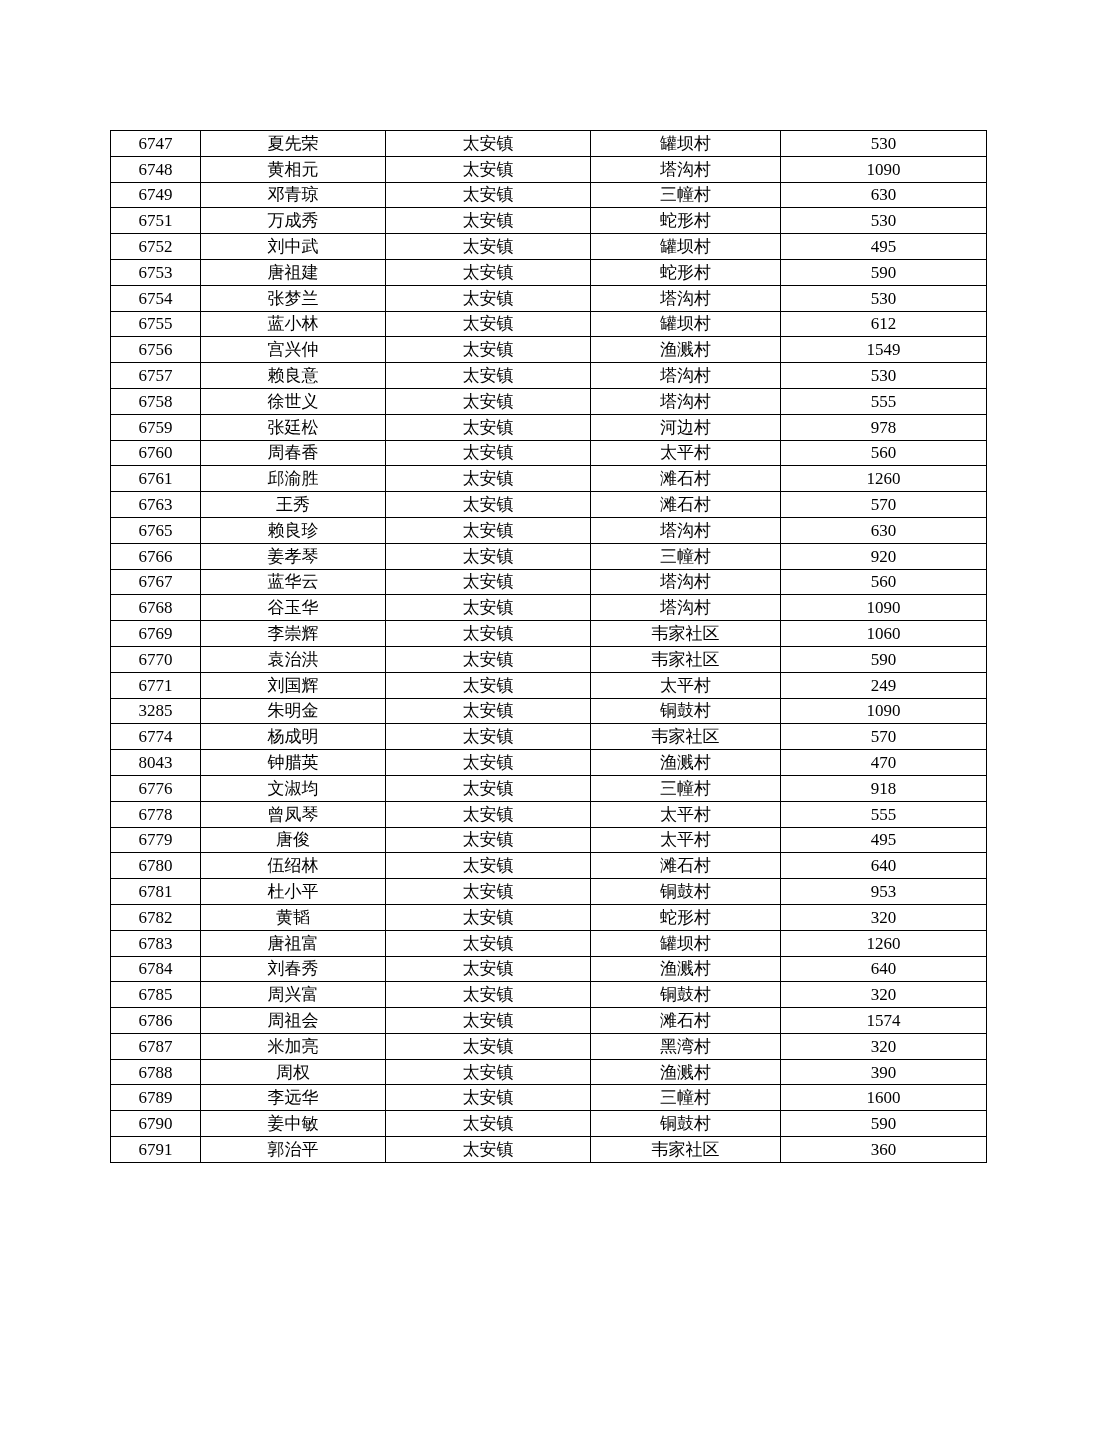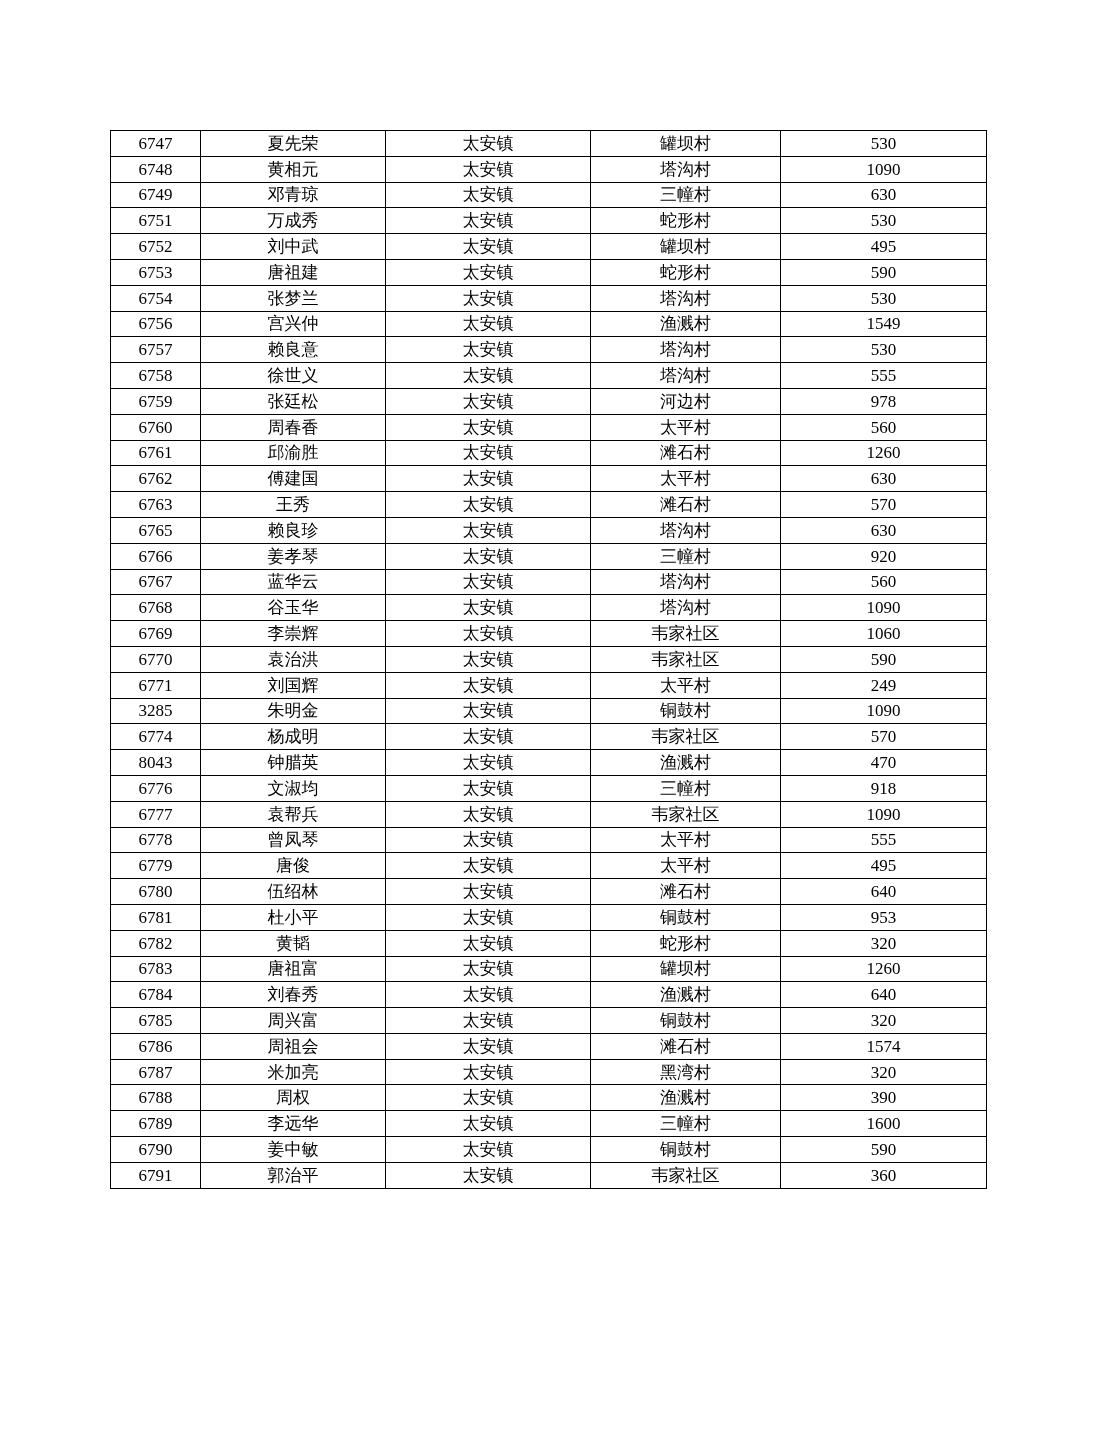--- a/index.html
+++ b/index.html
@@ -102,20 +102,27 @@
           <td>590</td>
         </tr>
         <tr>
           <td>6754</td>
           <td>张梦兰</td>
           <td>太安镇</td>
           <td>塔沟村</td>
           <td>530</td>
         </tr>
         <tr>
+          <td>6755</td>
+          <td>蓝小林</td>
+          <td>太安镇</td>
+          <td>罐坝村</td>
+          <td>612</td>
+        </tr>
+        <tr>
           <td>6756</td>
           <td>宫兴仲</td>
           <td>太安镇</td>
           <td>渔溅村</td>
           <td>1549</td>
         </tr>
         <tr>
           <td>6757</td>
           <td>赖良意</td>
           <td>太安镇</td>
@@ -144,27 +151,20 @@
           <td>560</td>
         </tr>
         <tr>
           <td>6761</td>
           <td>邱渝胜</td>
           <td>太安镇</td>
           <td>滩石村</td>
           <td>1260</td>
         </tr>
         <tr>
-          <td>6762</td>
-          <td>傅建国</td>
-          <td>太安镇</td>
-          <td>太平村</td>
-          <td>630</td>
-        </tr>
-        <tr>
           <td>6763</td>
           <td>王秀</td>
           <td>太安镇</td>
           <td>滩石村</td>
           <td>570</td>
         </tr>
         <tr>
           <td>6765</td>
           <td>赖良珍</td>
           <td>太安镇</td>
@@ -233,27 +233,20 @@
           <td>太安镇</td>
           <td>渔溅村</td>
           <td>470</td>
         </tr>
         <tr>
           <td>6776</td>
           <td>文淑均</td>
           <td>太安镇</td>
           <td>三幢村</td>
           <td>918</td>
-        </tr>
-        <tr>
-          <td>6777</td>
-          <td>袁帮兵</td>
-          <td>太安镇</td>
-          <td>韦家社区</td>
-          <td>1090</td>
         </tr>
         <tr>
           <td>6778</td>
           <td>曾凤琴</td>
           <td>太安镇</td>
           <td>太平村</td>
           <td>555</td>
         </tr>
         <tr>
           <td>6779</td>

